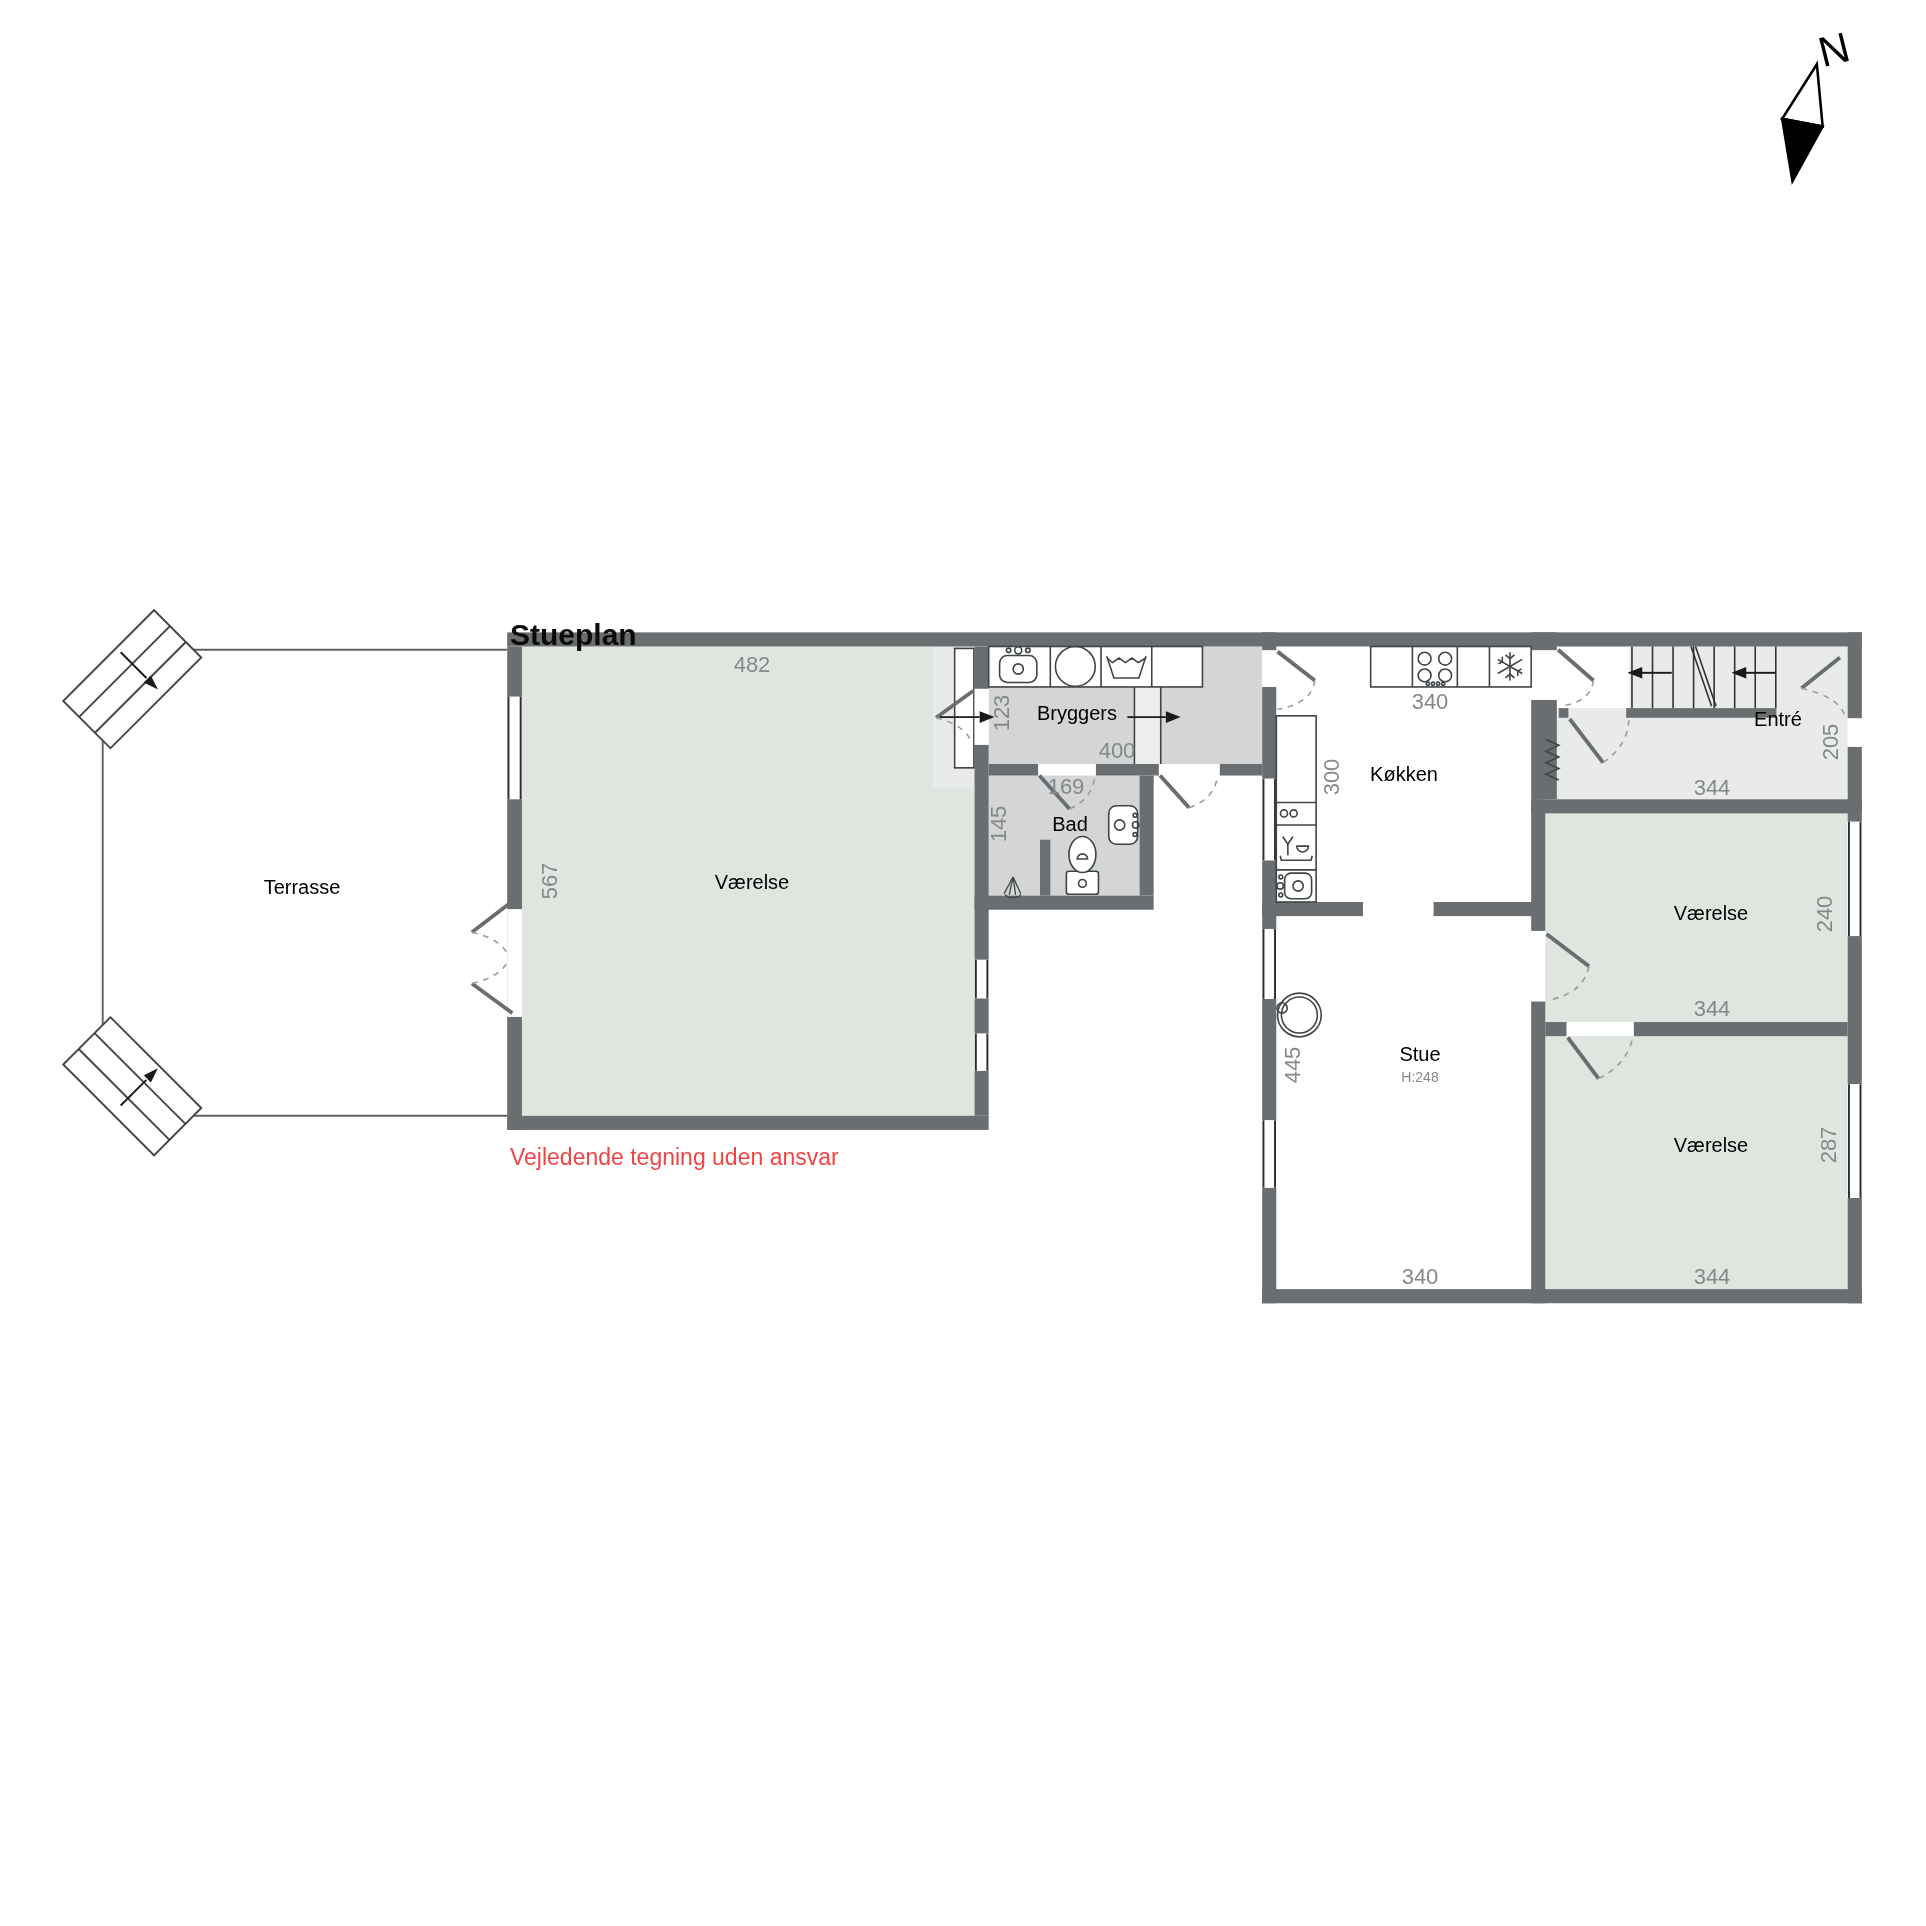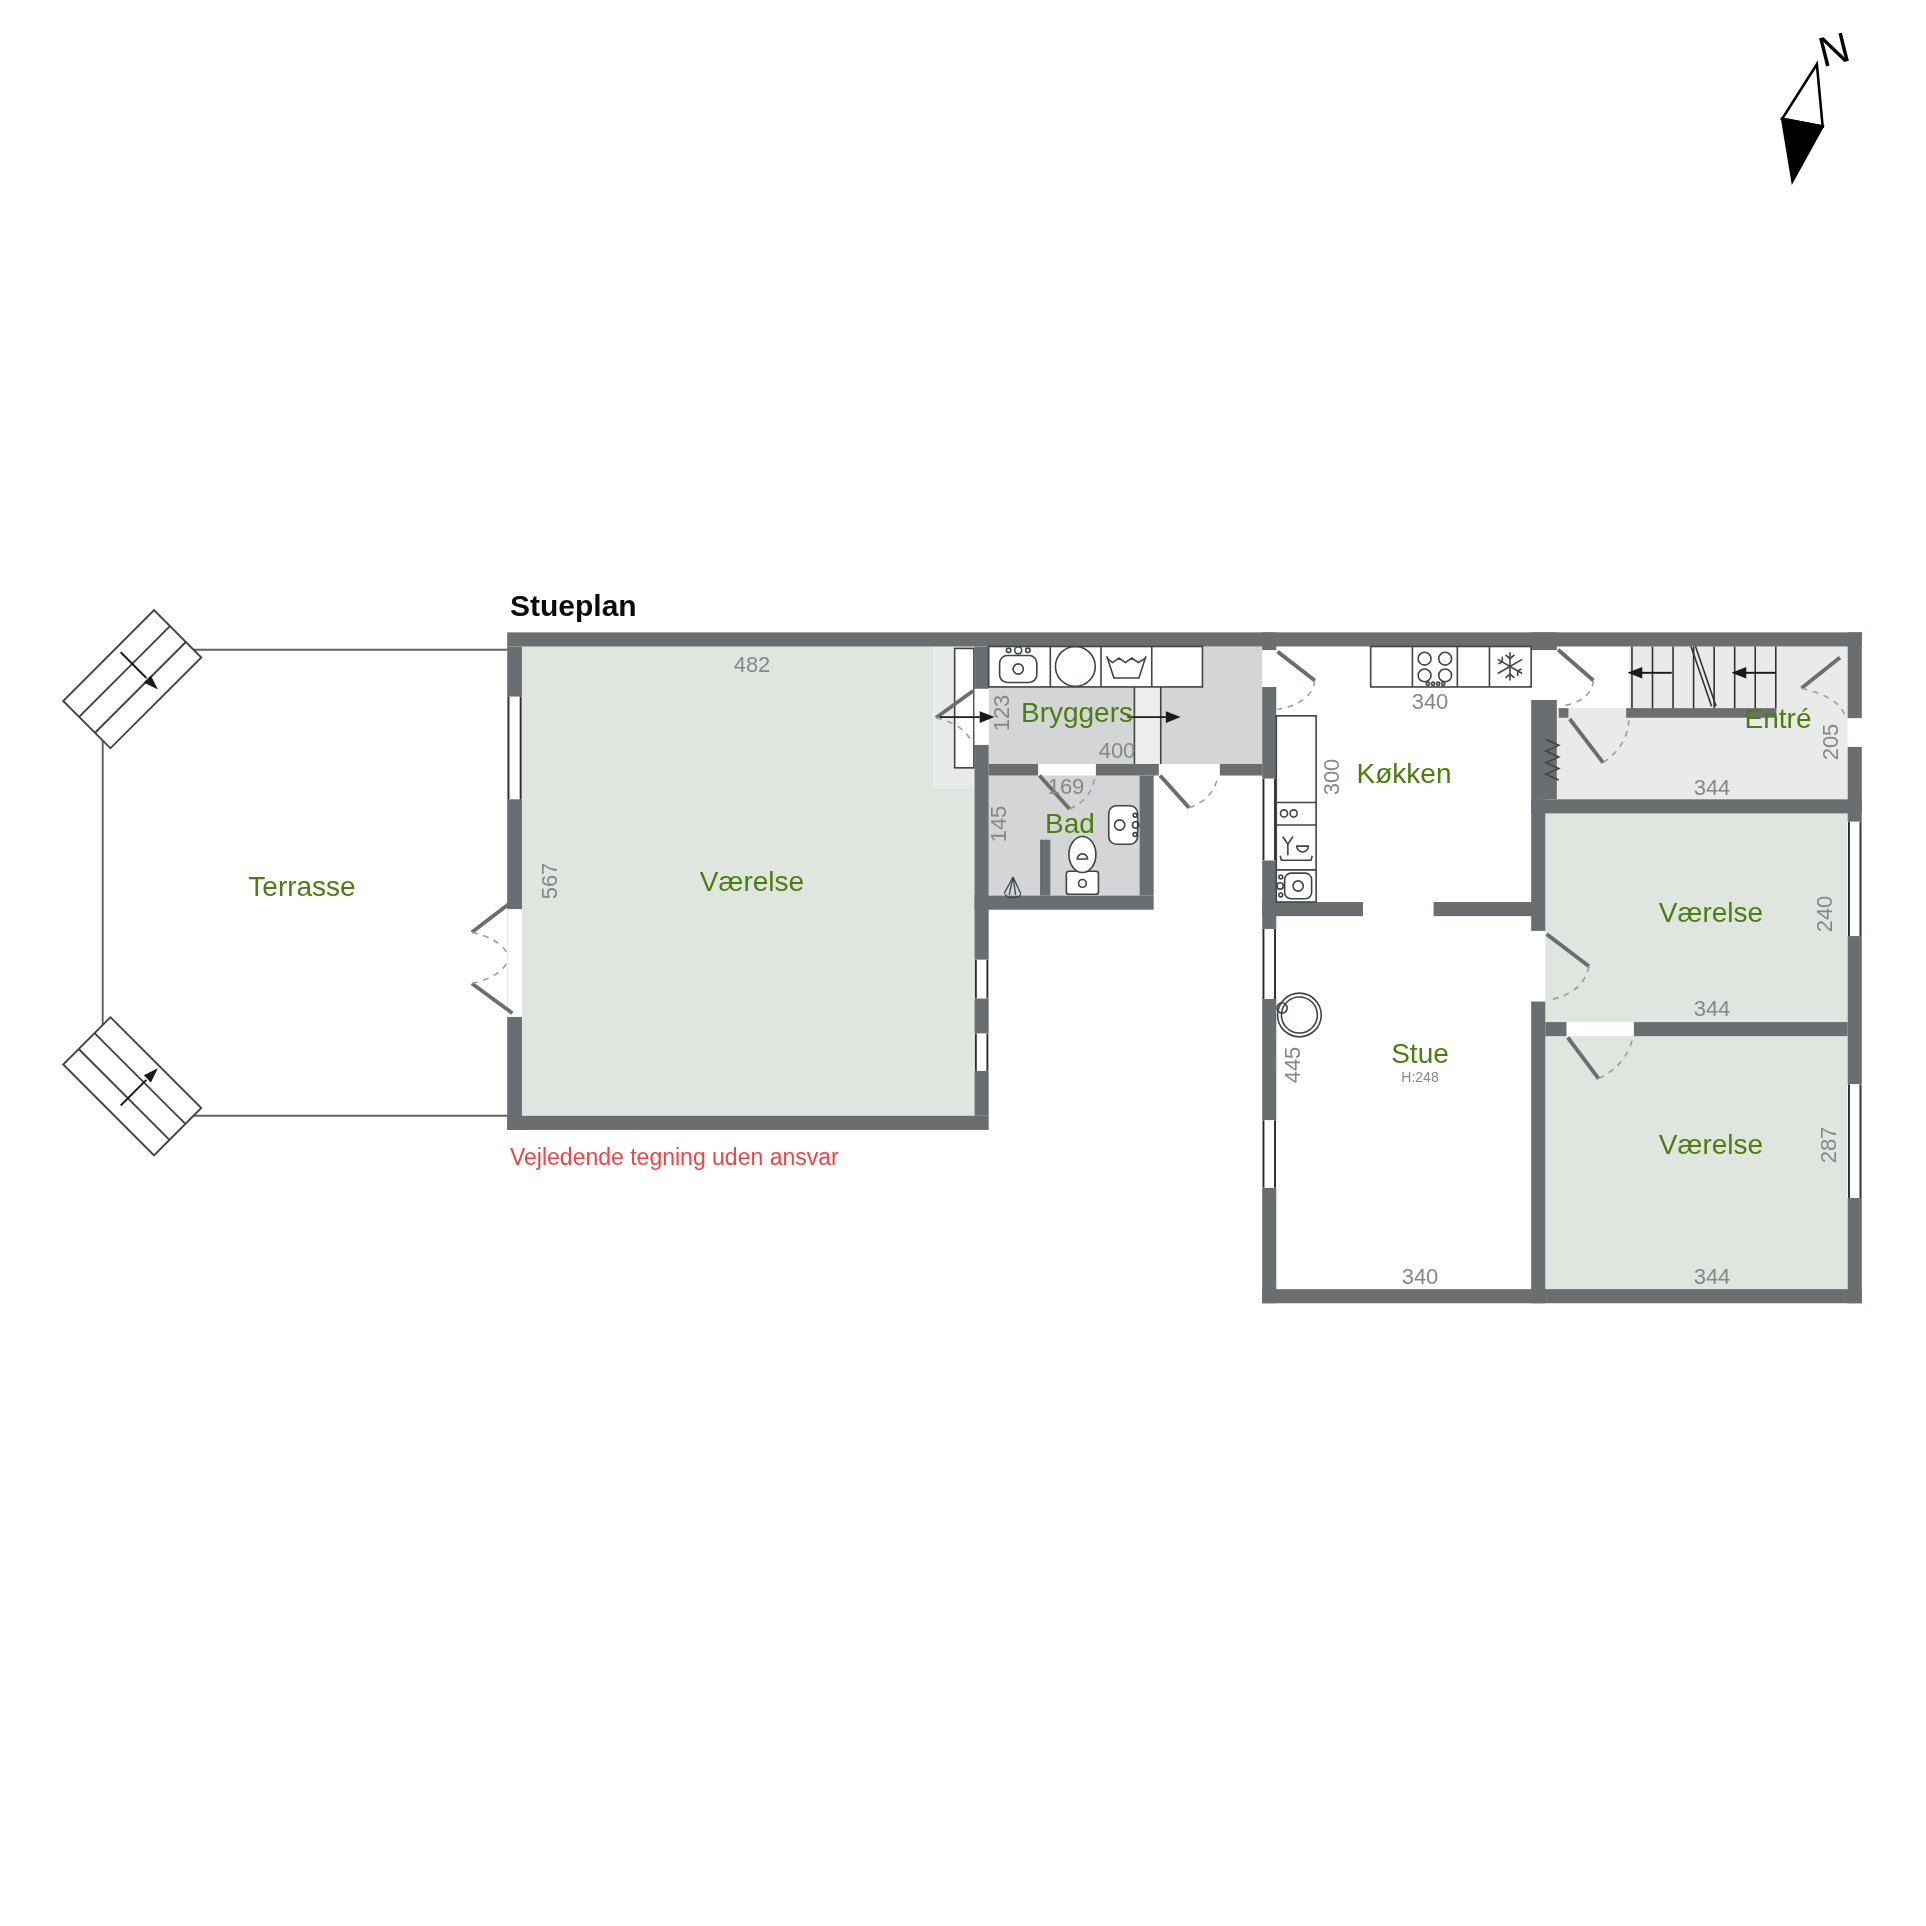--- a/index.html
+++ b/index.html
@@ -1,19 +1,19 @@
 <!DOCTYPE html>
 <html style="font-size:10.3px"><head>
 <meta charset="utf-8">
 <style>
   html,body{margin:0;padding:0;background:#ffffff;}
   body{width:1926px;height:1926px;font-family:"Liberation Sans",sans-serif;}
   #canvas{position:relative;width:1926px;height:1926px;background:#fff;overflow:hidden;}
   svg{position:absolute;left:0;top:0;}
-  .lbl{position:absolute;transform:translate(-50%,-50%);font-size:28px;color:#4d7c0f;white-space:nowrap;}
+  .lbl{position:absolute;transform:translate(-50%,-50%);font-size:20px;color:#000000;white-space:nowrap;}
   .dim{position:absolute;transform:translate(-50%,-50%);font-size:22px;color:#85888a;white-space:nowrap;}
   .dim.vert{transform:translate(-50%,-50%) rotate(-90deg);}
   .sub{position:absolute;transform:translate(-50%,-50%);font-size:14px;color:#85888a;white-space:nowrap;}
   .title{position:absolute;font-size:30px;font-weight:bold;color:#0b0b0b;white-space:nowrap;}
   .disclaimer{position:absolute;font-size:23px;color:#ef4444;white-space:nowrap;}
   .north-n{position:absolute;transform:translate(-50%,-50%) rotate(-14deg);font-size:42px;color:#000;}
 </style>
 </head>
 <body>
 
@@ -311,21 +311,21 @@
     <circle cx="2024" cy="1581" r="28"></circle>
     <circle cx="1997" cy="1570" r="8"></circle>
   </g>
 
   <g>
     <polygon points="2830,100 2776,185 2839,197" fill="#ffffff" stroke="#000" stroke-width="4"></polygon>
     <polygon points="2776,185 2792,282 2839,197" fill="#000" stroke="#000" stroke-width="4"></polygon>
   </g>
 </svg>
 
-  <div class="title" style="left:510px;top:589px;">Stueplan</div>
+  <div class="title" style="left:510px;top:618px;">Stueplan</div>
   <div class="disclaimer" style="left:510px;top:1144px;">Vejledende tegning uden ansvar</div>
   <div class="north-n" style="left:1834px;top:50px;">N</div>
 
   <div class="lbl" style="left:302px;top:887px;">Terrasse</div>
 
   <div class="lbl" style="left:752px;top:882px;">Værelse</div>
   <div class="dim" style="left:752px;top:665px;">482</div>
   <div class="dim vert" style="left:550px;top:881px;">567</div>
 
   <div class="lbl" style="left:1077px;top:713px;">Bryggers</div>

